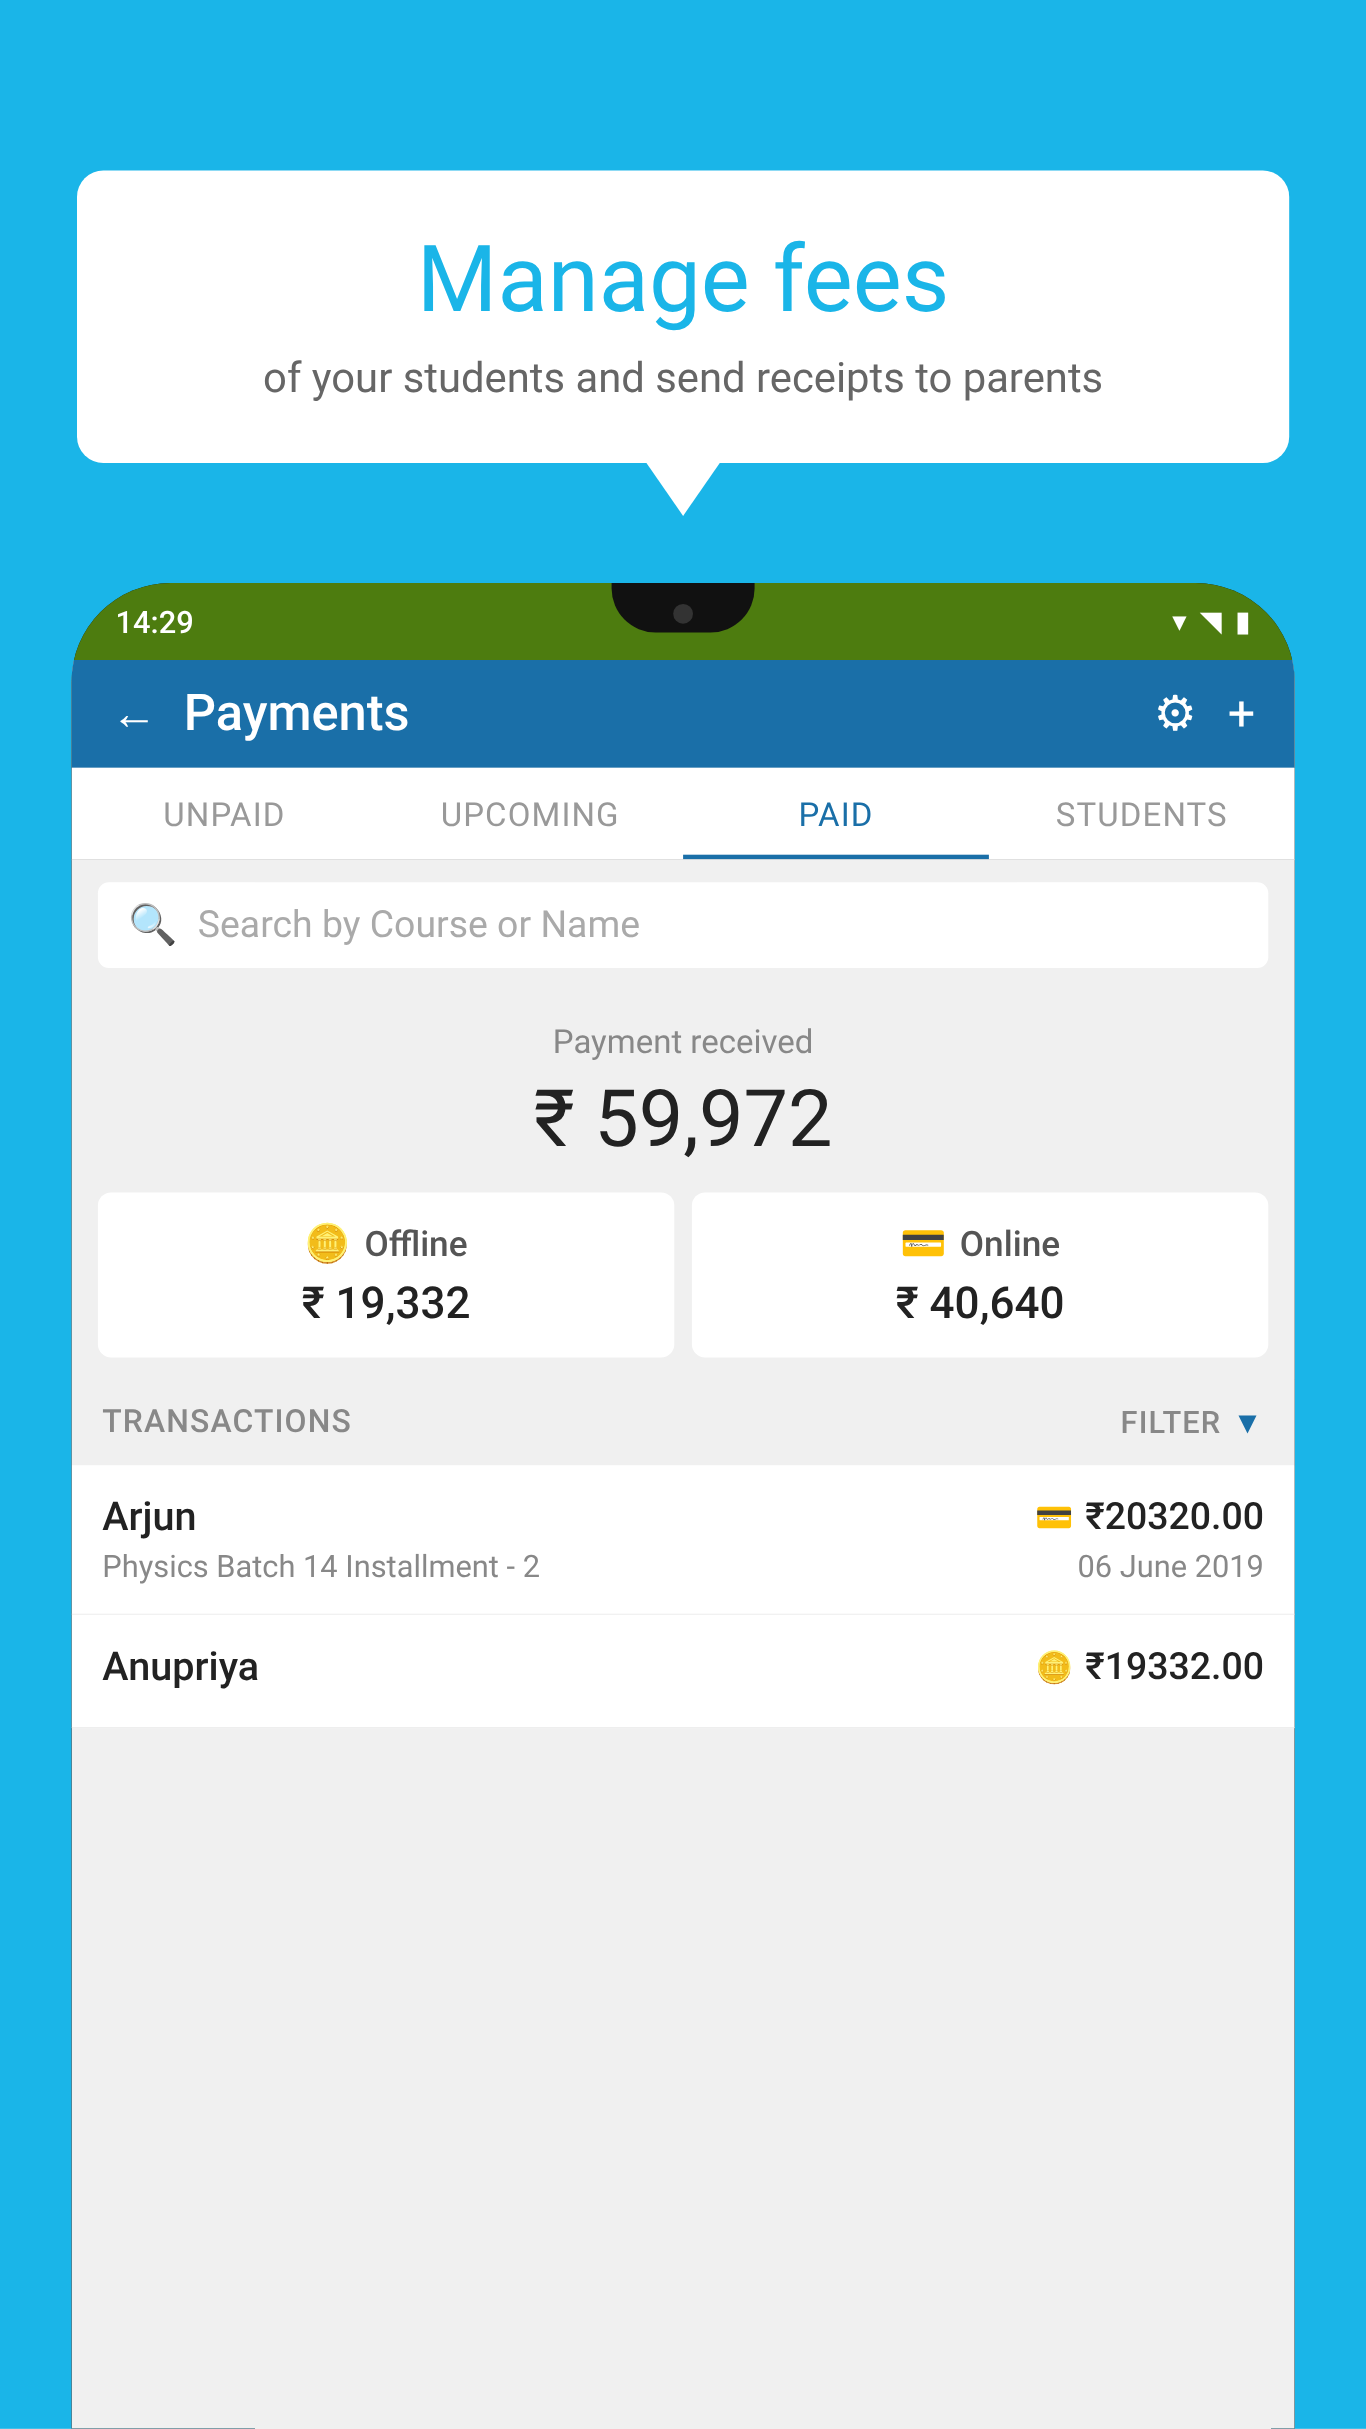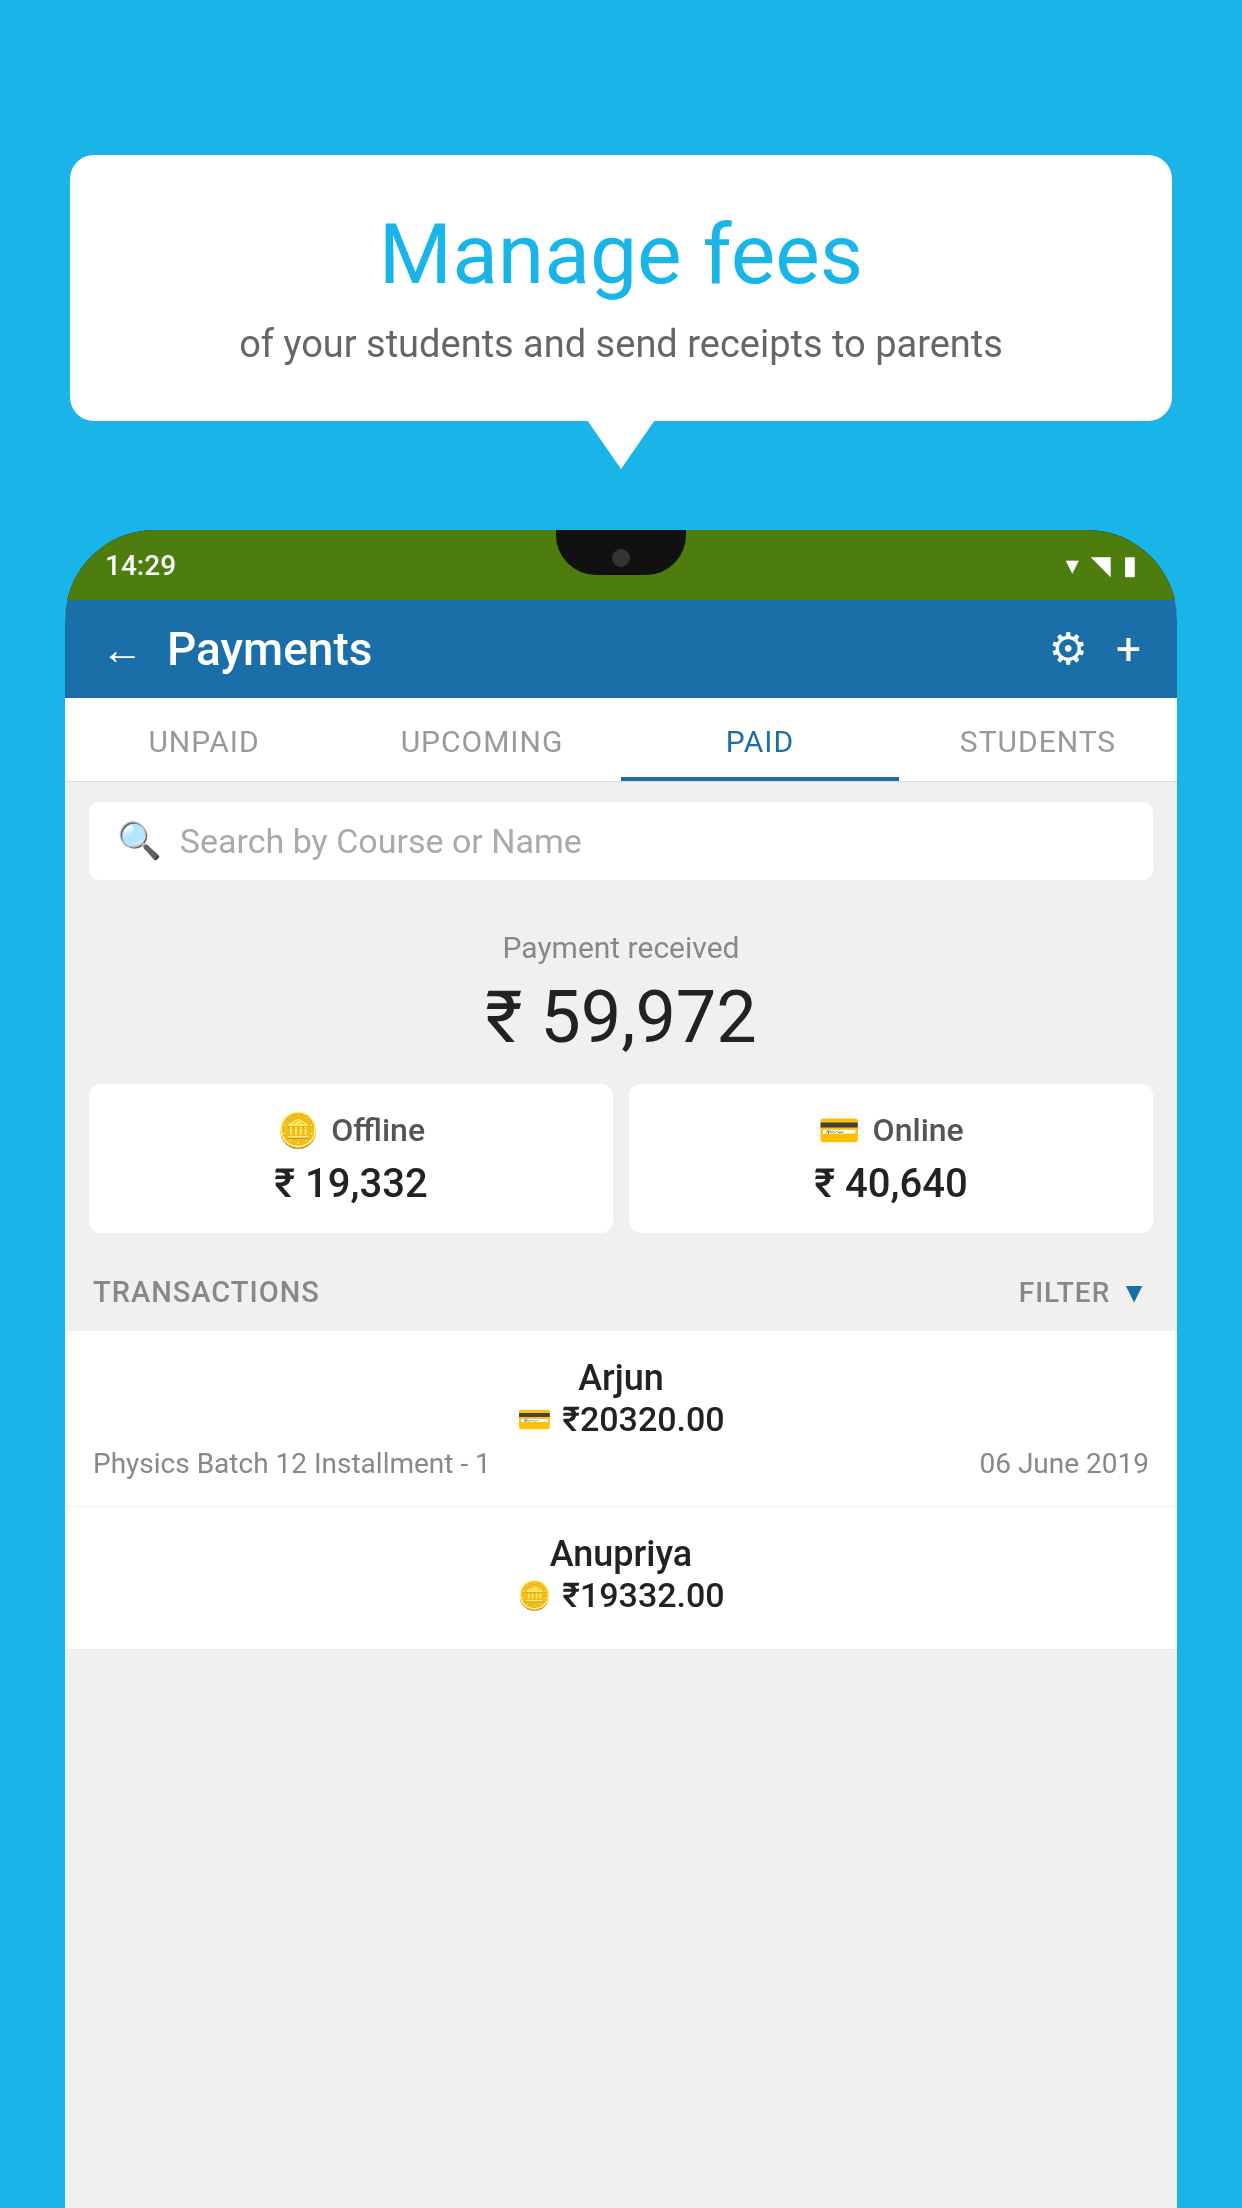--- a/index.html
+++ b/index.html
@@ -320,21 +320,20 @@
     .transaction-item {
       padding: 26px 28px;
       border-bottom: 1px solid #eee;
     }
 
     .transaction-row {
       display: flex;
       justify-content: space-between;
       align-items: center;
       margin-bottom: 8px;
-      flex-direction: column;
     }
 
     .transaction-name {
       color: #222;
       font-size: 36px;
       font-weight: 500;
     }
 
     .transaction-amount-wrap {
       display: flex;
@@ -455,21 +454,21 @@
     <div class="transaction-list">
       <div class="transaction-item">
         <div class="transaction-row">
           <span class="transaction-name">Arjun</span>
           <div class="transaction-amount-wrap">
             <span class="online-icon">💳</span>
             <span class="transaction-amount">₹20320.00</span>
           </div>
         </div>
         <div class="transaction-sub">
-          <span class="transaction-course">Physics Batch 12 Installment - 1</span>
+          <span class="transaction-course">Physics Batch 14 Installment - 2</span>
           <span class="transaction-date">06 June 2019</span>
         </div>
       </div>
       <div class="transaction-item">
         <div class="transaction-row">
           <span class="transaction-name">Anupriya</span>
           <div class="transaction-amount-wrap">
             <span class="offline-icon">🪙</span>
             <span class="transaction-amount">₹19332.00</span>
           </div>

